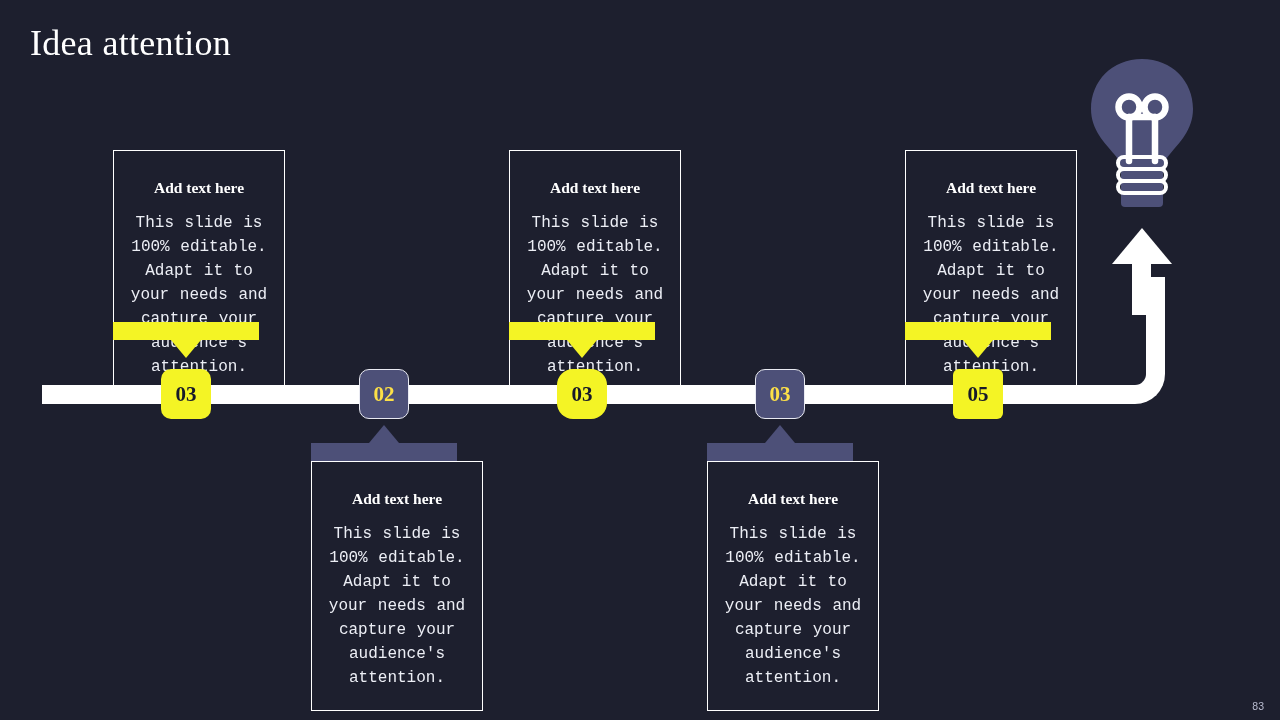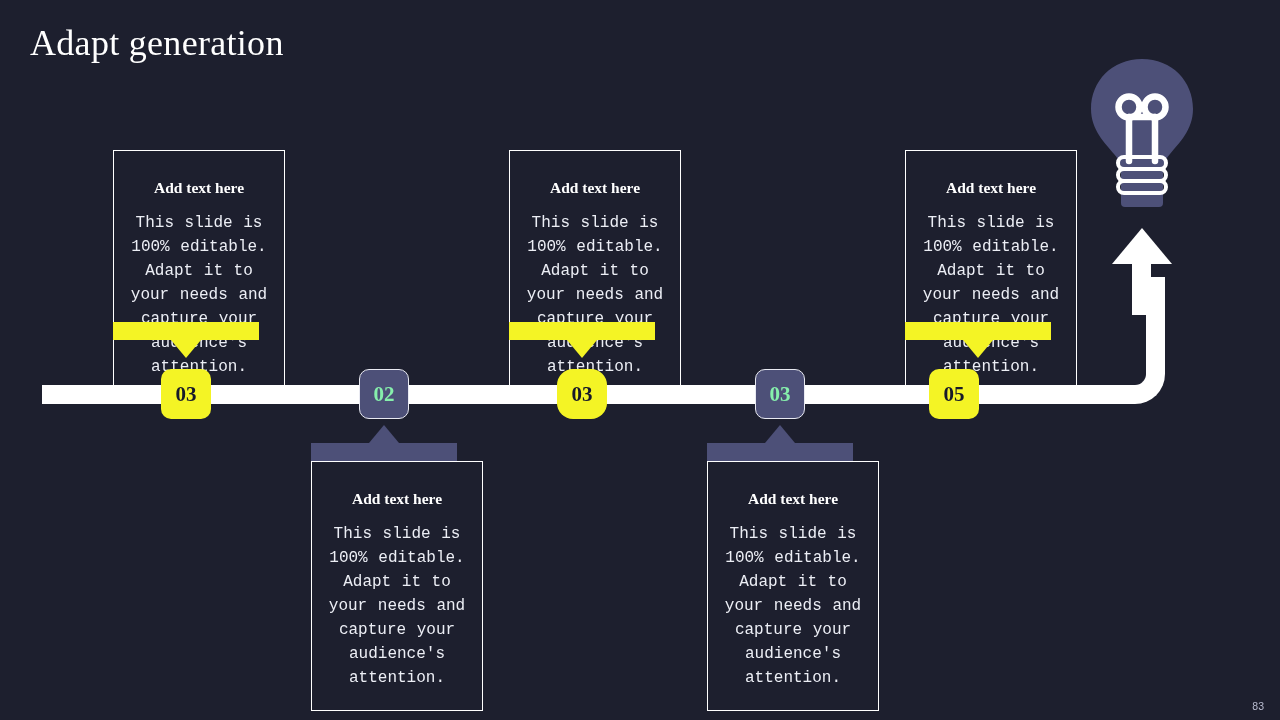--- a/index.html
+++ b/index.html
@@ -81,21 +81,21 @@
     font-weight: bold;
     font-size: 21px;
     box-sizing: border-box;
   }
   .badge.yellow {
     background: #f4f425;
     color: #17192a;
   }
   .badge.slate {
     background: #4d5078;
-    color: #86efac;
+    color: #fde047;
     border: 1.5px solid #e9eaf2;
   }
 
   
   .card {
     position: absolute;
     width: 172px;
     border: 1px solid #ffffff;
     box-sizing: border-box;
     padding: 28px 10px 20px 10px;
@@ -158,21 +158,21 @@
     right: 16px;
     bottom: 8px;
     font-size: 10.5px;
     color: #b9bcd0;
     font-family: "Liberation Sans", sans-serif;
   }
 </style>
 </head>
 <body>
 
-<div class="slide-title">Adapt generation</div>
+<div class="slide-title">Idea attention</div>
 
 <div class="timeline-line"></div>
 <div class="timeline-elbow"></div>
 <div class="timeline-riser"></div>
 <div class="timeline-arrowhead"></div>
 
 <div class="card" style="left:113px; top:150px;">
   <div class="card-title">Add text here</div>
   <div class="card-body">This slide is 100% editable. Adapt it to your needs and capture your audience's attention.</div>
 </div>
@@ -211,21 +211,21 @@
   <div class="card-title">Add text here</div>
   <div class="card-body">This slide is 100% editable. Adapt it to your needs and capture your audience's attention.</div>
 </div>
 
 <div class="card" style="left:905px; top:150px;">
   <div class="card-title">Add text here</div>
   <div class="card-body">This slide is 100% editable. Adapt it to your needs and capture your audience's attention.</div>
 </div>
 <div class="connector yellow" style="left:905px; top:322px;"></div>
 <div class="pointer-down" style="left:963px; top:340px;"></div>
-<div class="badge yellow" style="left:929px; top:369px;">
+<div class="badge yellow" style="left:953px; top:369px;border-radius:6px;">
   <span>05</span>
 </div>
 
 <div class="bulb">
   <svg class="bulb-svg" width="114" height="160" viewBox="0 0 114 160" xmlns="http://www.w3.org/2000/svg">
 
     <path d="M57 2 C27 2 6 24 6 52 C6 73 20 86 29 97 C35 104 37 110 37 118 L77 118 C77 110 79 104 85 97 C94 86 108 73 108 52 C108 24 87 2 57 2 Z" fill="#4d5078"></path>
 
     <rect x="36" y="112" width="42" height="38" rx="4" fill="#4d5078"></rect>
 

